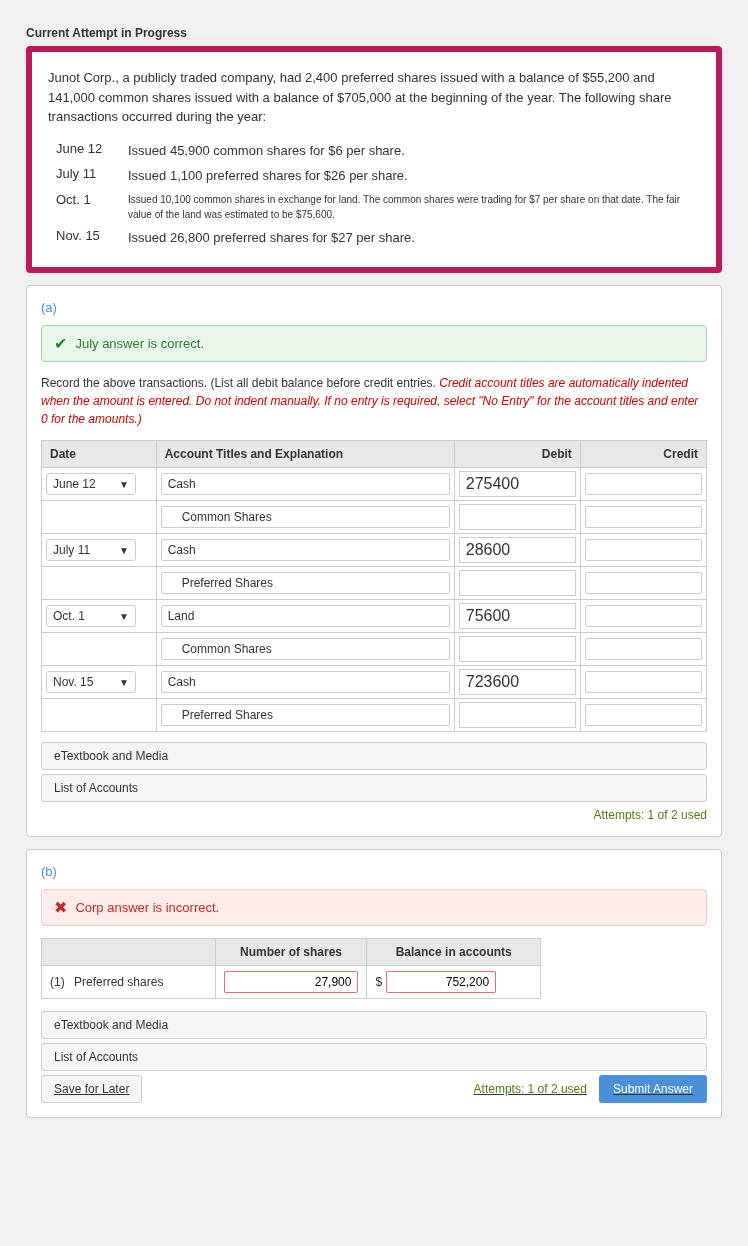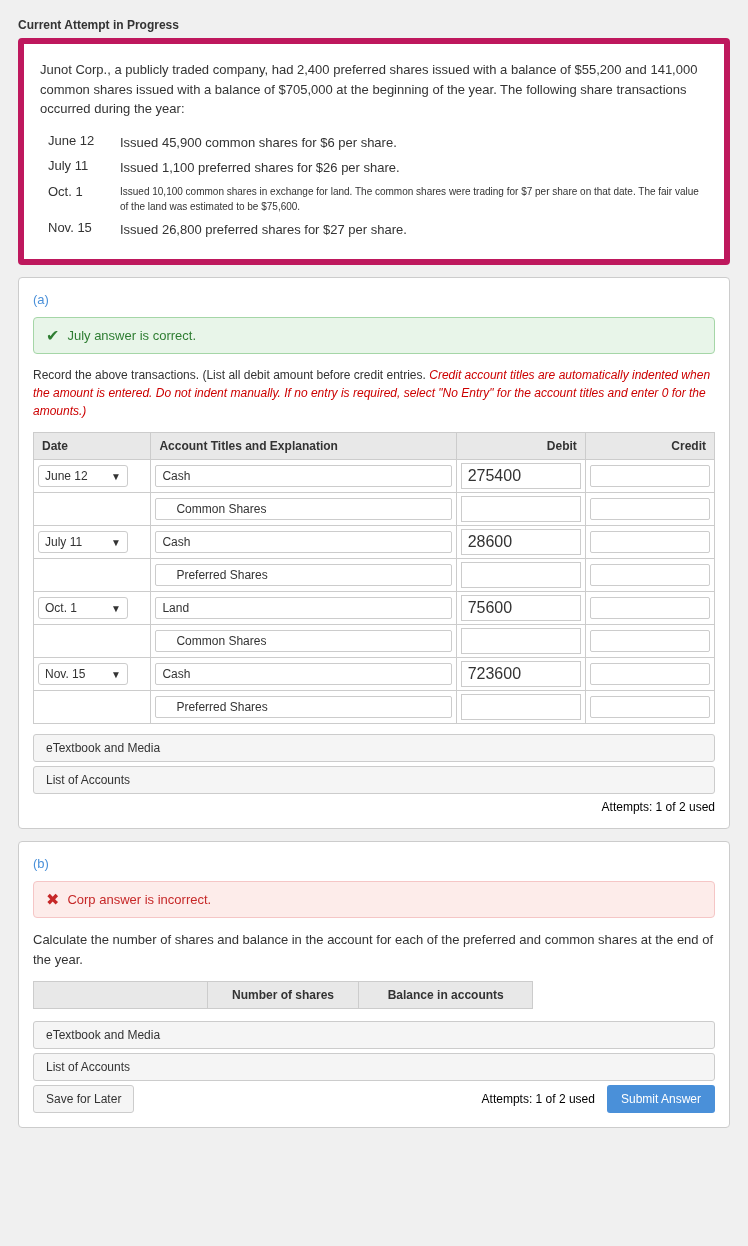--- a/index.html
+++ b/index.html
@@ -4,21 +4,21 @@
   <style>
     * { box-sizing: border-box; margin: 0; padding: 0; }
     body {
       font-family: Arial, sans-serif;
       font-size: 13px;
       background: #f0f0f0;
       color: #333;
       width: 748px;
     }
     .page-wrapper {
-      padding: 18px;
+      padding: 26px;
       width: 748px;
     }
     .current-attempt-label {
       font-size: 12px;
       font-weight: bold;
       margin-bottom: 6px;
       color: #333;
     }
     .problem-card {
       background: #fff;
@@ -155,21 +155,21 @@
       cursor: pointer;
       display: block;
       width: 100%;
       text-align: left;
       margin-bottom: 4px;
       color: #333;
     }
     .attempts-info {
       text-align: right;
       font-size: 12px;
-      color: #000000;
+      color: #4d7c0f;
       margin-top: 6px;
     }
     .section-b-desc {
       font-size: 13px;
       margin-bottom: 12px;
       line-height: 1.5;
     }
     .shares-table {
       width: 500px;
       border-collapse: collapse;
@@ -203,20 +203,21 @@
       align-items: center;
       gap: 4px;
     }
     .dollar-sign {
       font-size: 12px;
     }
     .footer-row {
       display: flex;
       justify-content: space-between;
       align-items: flex-end;
+      text-decoration: underline;
     }
     .submit-btn {
       background: #4a90d9;
       color: #fff;
       border: none;
       border-radius: 3px;
       padding: 7px 14px;
       font-size: 12px;
       cursor: pointer;
     }
@@ -264,21 +265,21 @@
 
   <div class="section-card">
     <div class="section-label">(a)</div>
 
     <div class="answer-correct">
       <span class="check-icon">✔</span>
       <span>July answer is correct.</span>
     </div>
 
     <div class="instructions">
-      <span>Record the above transactions. (List all debit amount before credit entries.</span>
+      <span>Record the above transactions. (List all debit balance before credit entries.</span>
       <span class="highlight-red"> </span>
       <span class="highlight-italic">Credit account titles are automatically indented when the amount is entered. Do not indent manually. If no entry is required, select "No Entry" for the account titles and enter 0 for the amounts.)</span>
     </div>
 
     <table class="journal-table">
       <thead>
         <tr>
           <th class="date-cell">Date</th>
           <th class="account-cell">Account Titles and Explanation</th>
           <th class="amount-cell right">Debit</th>
@@ -364,31 +365,45 @@
   </div>
 
   <div class="section-card">
     <div class="section-label">(b)</div>
 
     <div class="answer-incorrect">
       <span class="x-icon">✖</span>
       <span>Corp answer is incorrect.</span>
     </div>
 
-    <div class="section-b-desc">Calculate the number of shares and balance in the account for each of the preferred and common shares at the end of the year.</div>
 
     <table class="shares-table">
       <thead>
         <tr>
           <th style="width:160px;"></th>
           <th style="width:140px;">Number of shares</th>
           <th style="width:160px;">Balance in accounts</th>
         </tr>
       </thead>
       <tbody id="shares-body-b">
+          <tr>
+      <td>
+        <span style="margin-right:6px;">(1)</span>
+        <span>Preferred shares</span>
+      </td>
+      <td>
+        <input type="text" class="shares-input" value="27,900" style="text-align: right;">
+      </td>
+      <td>
+        <div class="balance-wrap">
+          <span class="dollar-sign">$</span>
+          <input type="text" class="shares-input" value="752,200" style="width: 110px; text-align: right;">
+        </div>
+      </td>
+    </tr>
         </tbody>
     </table>
 
     <button class="btn-link">eTextbook and Media</button>
     <button class="btn-link">List of Accounts</button>
 
     <div class="footer-row">
       <button class="save-btn">Save for Later</button>
       <div style="display:flex;align-items:center;gap:12px;">
         <span class="attempts-info" style="margin-top:0;">Attempts: 1 of 2 used</span>

